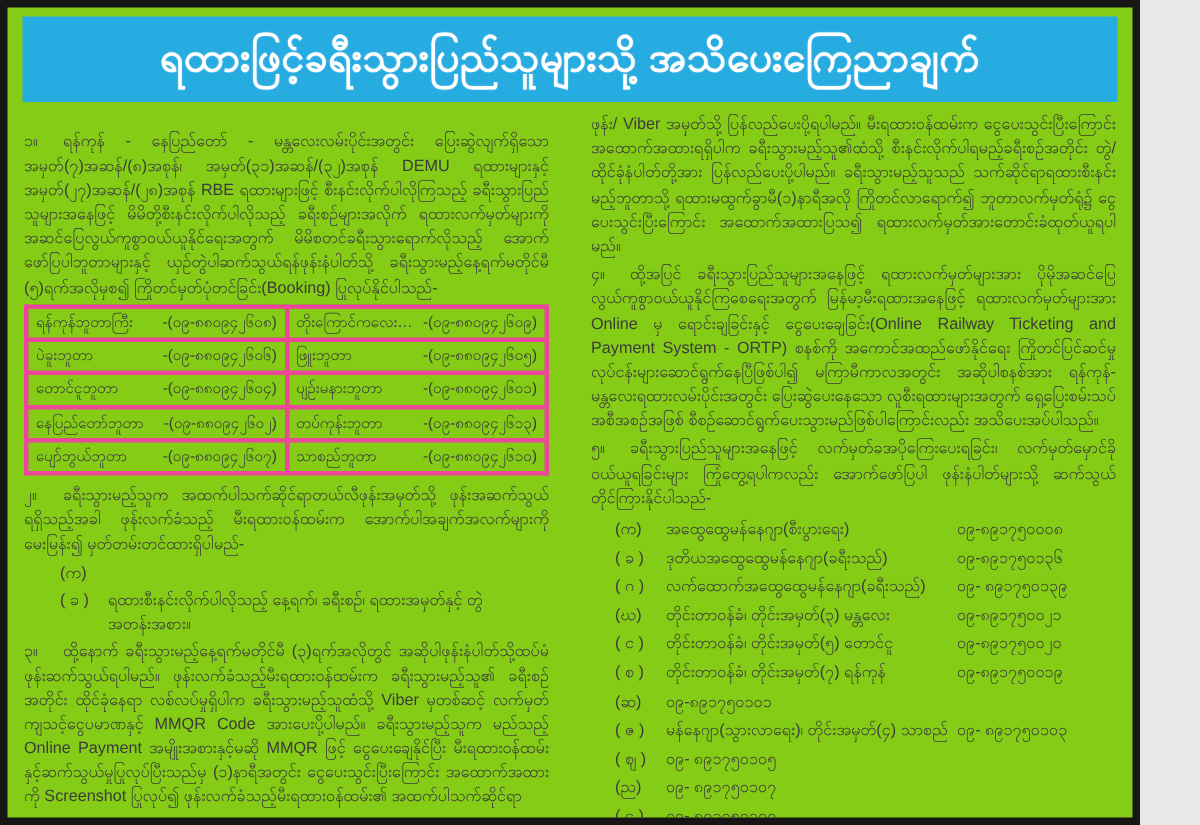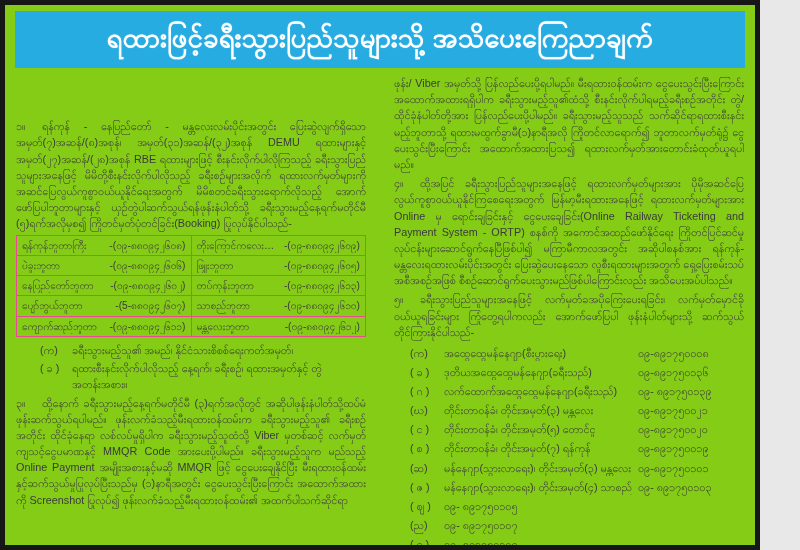--- a/index.html
+++ b/index.html
@@ -8,21 +8,21 @@
         border:5px solid #161616;padding:5px 7px 4px 7px;overflow:hidden;}
   .banner{background:#27ace2;height:57px;margin:1px 3px 7px 3px;
           display:flex;align-items:center;justify-content:center;}
   .banner .title{color:#ffffff;font-size:27px;font-weight:bold;letter-spacing:.5px;
                  text-shadow:0 0 1px rgba(255,255,255,.6);white-space:nowrap;}
   .columns{display:flex;gap:28px;padding:0 4px;align-items:center;}
   .col{flex:1 1 0;min-width:0;font-size:10.8px;line-height:1.5;color:#3b3b3b;text-align:justify;}
   .para{margin:0 0 3px 0;}
   .pnum{display:inline-block;min-width:26px;}
   table.booking{width:100%;border-collapse:collapse;margin:2px 0 5px 0;table-layout:fixed;}
-  table.booking td{border:1px solid #ec4899;padding:2px 5px;font-size:10.2px;vertical-align:middle;}
+  table.booking td{border:3px solid #ec4899;padding:2px 5px;font-size:10.2px;vertical-align:middle;}
   .cellflex{display:flex;justify-content:space-between;gap:3px;white-space:nowrap;overflow:hidden;}
   .cellflex .st{overflow:hidden;text-overflow:ellipsis;}
   .subitem{display:flex;gap:6px;margin:0 0 2px 24px;text-align:left;}
   .silabel{flex:0 0 26px;}
   .contacts{margin-top:3px;}
   .crow{display:grid;grid-template-columns:28px 1fr 106px;column-gap:6px;
         padding:1.5px 0 1.5px 16px;text-align:left;white-space:nowrap;}
   .crow .ct{overflow:hidden;text-overflow:ellipsis;}
 </style>
 </head>
@@ -66,66 +66,66 @@
             <td>
                 <div class="cellflex">
                   <span class="st">ဖြူးဘူတာ</span>
                   <span>-(၀၉-၈၈၀၉၄၂၆၀၅)</span>
                 </div>
               </td>
           </tr>
           <tr>
             <td>
                 <div class="cellflex">
+                  <span class="st">တောင်ငူဘူတာ</span>
+                  <span>-(၀၉-၈၈၀၉၄၂၆၀၄)</span>
+                </div>
+              </td>
+            <td>
+                <div class="cellflex">
+                  <span class="st">ပျဉ်းမနားဘူတာ</span>
+                  <span>-(၀၉-၈၈၀၉၄၂၆၀၁)</span>
+                </div>
+              </td>
+          </tr>
+          <tr>
+            <td>
+                <div class="cellflex">
                   <span class="st">နေပြည်တော်ဘူတာ</span>
                   <span>-(၀၉-၈၈၀၉၄၂၆၀၂)</span>
                 </div>
               </td>
             <td>
                 <div class="cellflex">
                   <span class="st">တပ်ကုန်းဘူတာ</span>
                   <span>-(၀၉-၈၈၀၉၄၂၆၁၃)</span>
                 </div>
               </td>
           </tr>
           <tr>
             <td>
                 <div class="cellflex">
                   <span class="st">ပျော်ဘွယ်ဘူတာ</span>
-                  <span>-(5-၈၈၀၉၄၂၆၀၇)</span>
+                  <span>-(၀၉-၈၈၀၉၄၂၆၀၇)</span>
                 </div>
               </td>
             <td>
                 <div class="cellflex">
                   <span class="st">သာစည်ဘူတာ</span>
                   <span>-(၀၉-၈၈၀၉၄၂၆၁၀)</span>
                 </div>
               </td>
           </tr>
-          <tr>
-            <td>
-                <div class="cellflex">
-                  <span class="st">ကျောက်ဆည်ဘူတာ</span>
-                  <span>-(၀၉-၈၈၀၉၄၂၆၁၁)</span>
-                </div>
-              </td>
-            <td>
-                <div class="cellflex">
-                  <span class="st">မန္တလေးဘူတာ</span>
-                  <span>-(၀၉-၈၈၀၉၄၂၆၁၂)</span>
-                </div>
-              </td>
-          </tr>
         </tbody>
       </table>
 
+      <p class="para"><span class="pnum">၂။</span><span>ခရီးသွားမည့်သူက အထက်ပါသက်ဆိုင်ရာတယ်လီဖုန်းအမှတ်သို့ ဖုန်းအဆက်သွယ်ရရှိသည့်အခါ ဖုန်းလက်ခံသည့် မီးရထားဝန်ထမ်းက အောက်ပါအချက်အလက်များကိုမေးမြန်း၍ မှတ်တမ်းတင်ထားရှိပါမည်-</span></p>
 
       <div class="subitem">
         <span class="silabel">(က)</span>
-        <span>ခရီးသွားမည့်သူ၏ အမည်၊ နိုင်ငံသားစိစစ်ရေးကတ်အမှတ်၊</span>
       </div>
       <div class="subitem">
         <span class="silabel">( ခ )</span>
         <span>ရထားစီးနင်းလိုက်ပါလိုသည့် နေ့ရက်၊ ခရီးစဉ်၊ ရထားအမှတ်နှင့် တွဲအတန်းအစား။</span>
       </div>
 
       <p class="para"><span class="pnum">၃။</span><span>ထို့နောက် ခရီးသွားမည့်နေ့ရက်မတိုင်မီ (၃)ရက်အလိုတွင် အဆိုပါဖုန်းနံပါတ်သို့ထပ်မံ ဖုန်းဆက်သွယ်ရပါမည်။ ဖုန်းလက်ခံသည့်မီးရထားဝန်ထမ်းက ခရီးသွားမည့်သူ၏ ခရီးစဉ်အတိုင်း ထိုင်ခုံနေရာ လစ်လပ်မှုရှိပါက ခရီးသွားမည့်သူထံသို့ Viber မှတစ်ဆင့် လက်မှတ်ကျသင့်ငွေပမာဏနှင့် MMQR Code အားပေးပို့ပါမည်။ ခရီးသွားမည့်သူက မည်သည့် Online Payment အမျိုးအစားနှင့်မဆို MMQR ဖြင့် ငွေပေးချေနိုင်ပြီး မီးရထားဝန်ထမ်းနှင့်ဆက်သွယ်မှုပြုလုပ်ပြီးသည်မှ (၁)နာရီအတွင်း ငွေပေးသွင်းပြီးကြောင်း အထောက်အထားကို Screenshot ပြုလုပ်၍ ဖုန်းလက်ခံသည့်မီးရထားဝန်ထမ်း၏ အထက်ပါသက်ဆိုင်ရာ</span></p>
     </div>
 
     <div class="col">
@@ -162,21 +162,20 @@
             <span class="ct">တိုင်းတာဝန်ခံ၊ တိုင်းအမှတ်(၅) တောင်ငူ</span>
             <span>၀၉-၈၉၁၇၅၀၀၂၀</span>
           </div>
         <div class="crow">
             <span>( စ )</span>
             <span class="ct">တိုင်းတာဝန်ခံ၊ တိုင်းအမှတ်(၇) ရန်ကုန်</span>
             <span>၀၉-၈၉၁၇၅၀၀၁၉</span>
           </div>
         <div class="crow">
             <span>(ဆ)</span>
-            <span class="ct">မန်နေဂျာ(သွားလာရေး)၊ တိုင်းအမှတ်(၃) မန္တလေး</span>
             <span>၀၉-၈၉၁၇၅၀၁၀၁</span>
           </div>
         <div class="crow">
             <span>( ဇ )</span>
             <span class="ct">မန်နေဂျာ(သွားလာရေး)၊ တိုင်းအမှတ်(၄) သာစည်</span>
             <span>၀၉- ၈၉၁၇၅၀၁၀၃</span>
           </div>
         <div class="crow">
             <span>( ဈ )</span>
             <span>၀၉- ၈၉၁၇၅၀၁၀၅</span>

